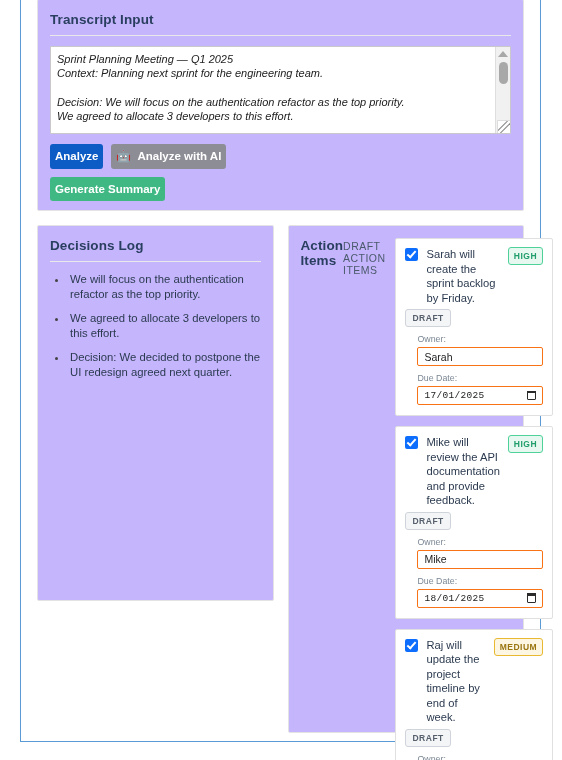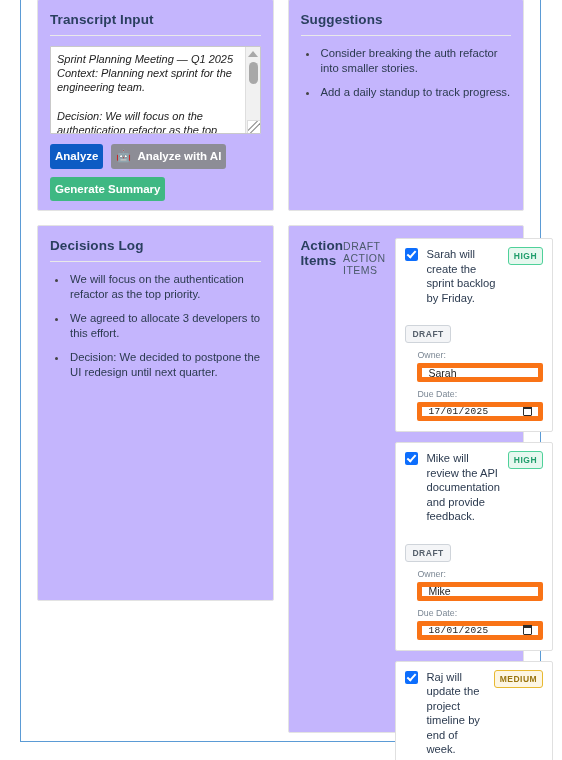--- a/index.html
+++ b/index.html
@@ -152,31 +152,31 @@
     font-size: 11.2px; color: #2b3a4f; line-height: 14.5px;
   }
   .pri-badge {
     flex: 0 0 auto;
     font-size: 8.5px; font-weight: 700; letter-spacing: .5px;
     padding: 3px 5px; border-radius: 3px; margin-top: 0px;
   }
   .pri-HIGH { background: #e6f8ef; border: 1px solid #4fd19a; color: #1f9d6b; }
   .pri-MEDIUM { background: #fdf6e3; border: 1px solid #e8b931; color: #9a7510; }
   .draft-badge {
-    display: inline-block; margin-top: 20px;
+    display: inline-block; margin-top: 4px;
     font-size: 8.5px; font-weight: 700; letter-spacing: .5px;
     color: #56606c; background: #f4f5f7;
     border: 1px solid #cfd4da; border-radius: 3px;
     padding: 3px 6px;
   }
   .field { margin: 7px 0 0 12px; }
   .field-label { font-size: 8.8px; color: #7b8794; margin-bottom: 3px; }
   .field-input {
     width: 100%; height: 19px;
-    border: 5px solid #f97316; border-radius: 2px;
+    border: 1px solid #f97316; border-radius: 2px;
     background: #fff;
     font-family: "Liberation Sans", sans-serif;
     font-size: 10.5px; color: #222;
     padding: 0 6px;
     display: flex; align-items: center;
   }
   .field-input.date {
     font-family: "Liberation Mono", monospace;
     font-size: 9.5px; letter-spacing: .3px;
     justify-content: space-between;
@@ -222,39 +222,31 @@
         <button class="btn btn-ai">
           <span class="ai-emoji">🤖</span>
           <span>Analyze with AI</span>
         </button>
       </div>
       <div>
         <button class="btn btn-summary">Generate Summary</button>
       </div>
     </section>
 
-    <section class="panel panel-suggestions">
-      <h2 class="panel-title">Suggestions</h2>
-      <hr class="panel-rule">
-      <ul class="bullets">
-        <li>Consider breaking the auth refactor into smaller stories.</li>
-        <li>Add a daily standup to track progress.</li>
-      </ul>
-    </section>
   </div>
 
   <div class="grid-row" style="margin-top:14px;">
 
     <section class="panel panel-decisions">
       <h2 class="panel-title">Decisions Log</h2>
       <hr class="panel-rule">
       <ul class="bullets">
         <li>We will focus on the authentication refactor as the top priority.</li>
         <li>We agreed to allocate 3 developers to this effort.</li>
-        <li>Decision: We decided to postpone the UI redesign until next quarter.</li>
+        <li>Decision: We decided to postpone the UI redesign agreed next quarter.</li>
       </ul>
     </section>
 
     <section class="panel panel-actions">
       <h2 class="panel-title">Action Items</h2>
       <hr class="panel-rule">
       <div class="section-label">DRAFT ACTION ITEMS</div>
 
       <div class="ai-list">
 

